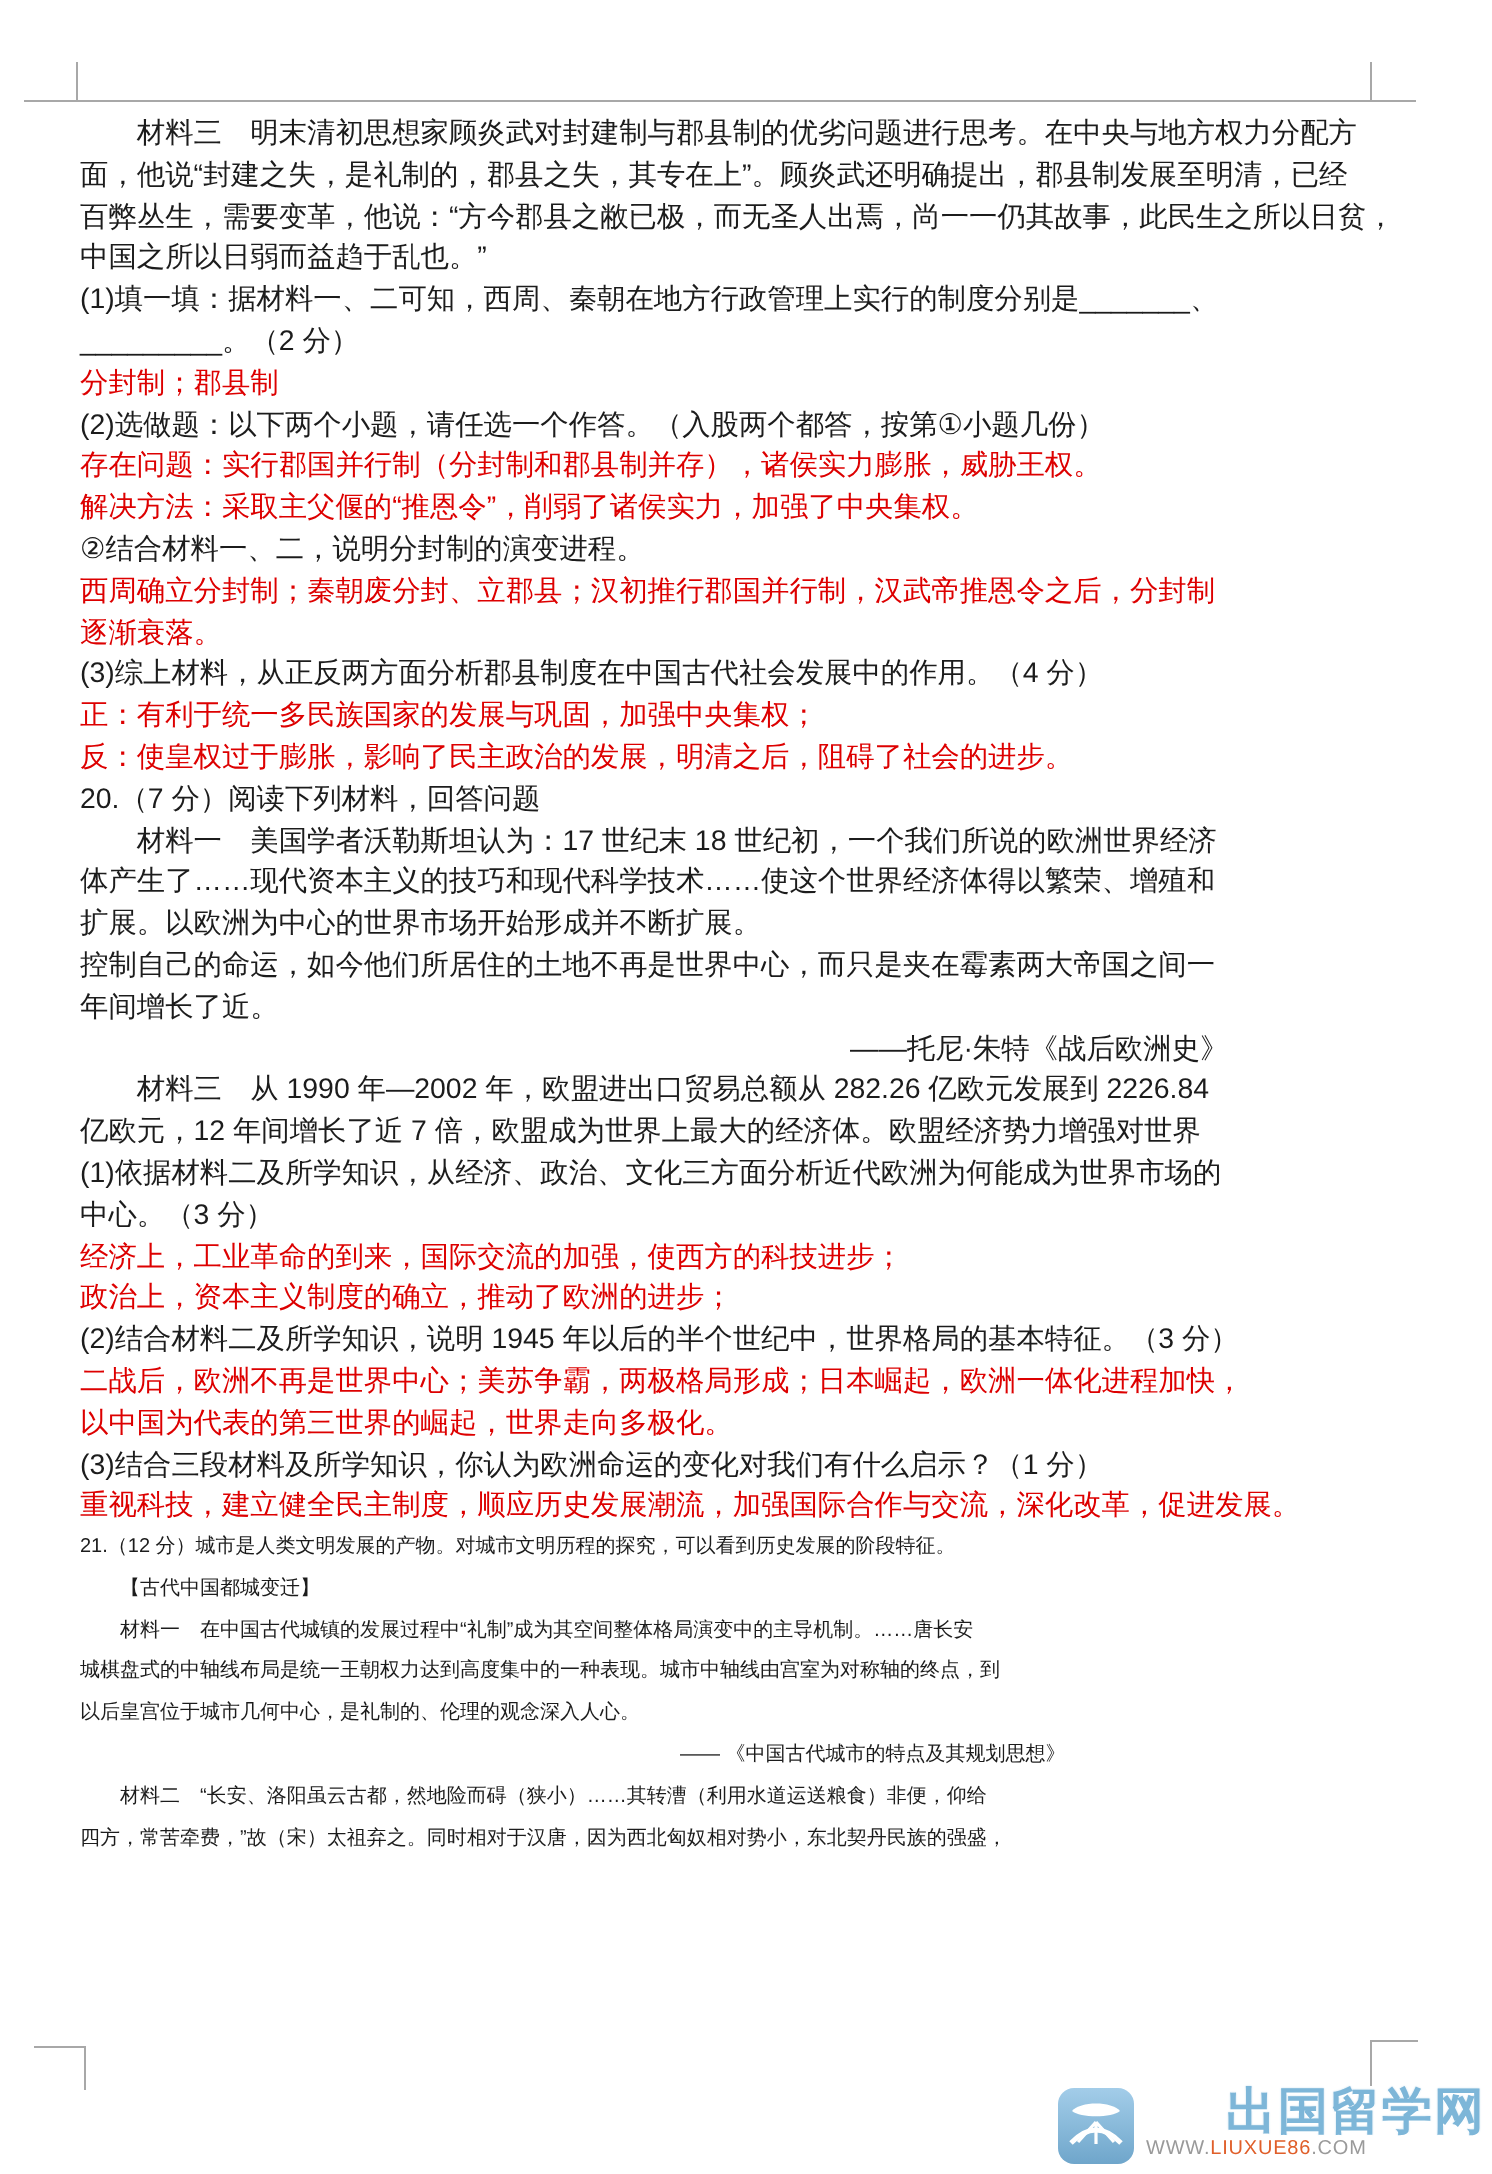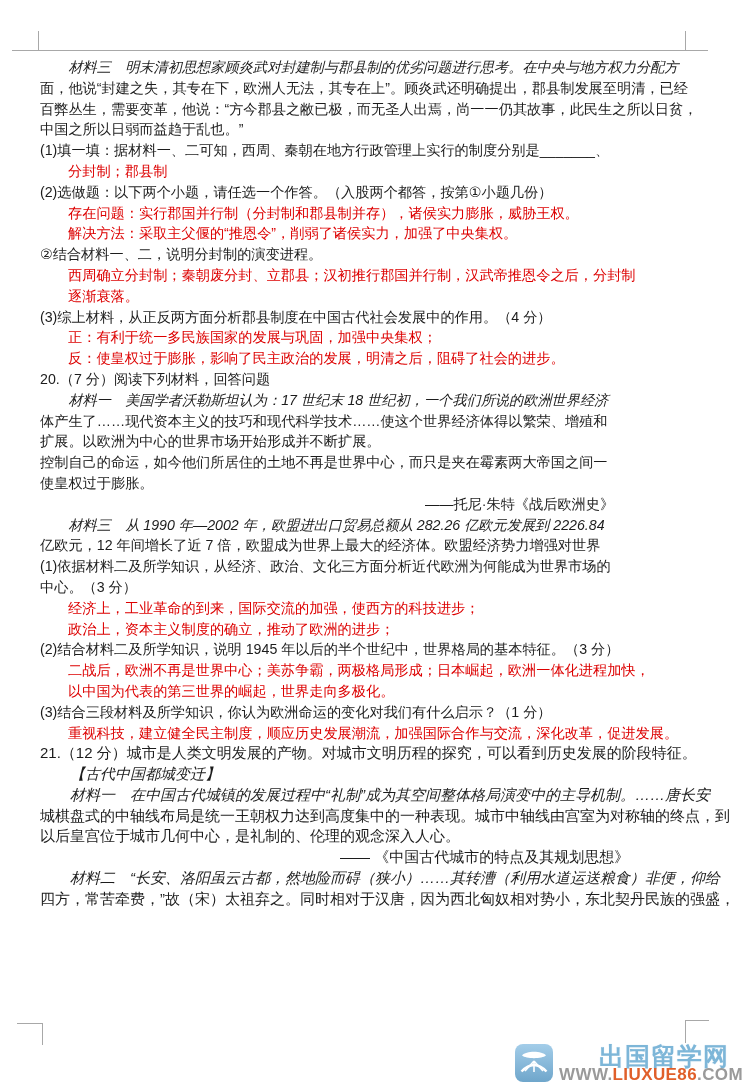--- a/index.html
+++ b/index.html
@@ -26,78 +26,79 @@
 
   
   .doc{
     position:absolute;left:40px;top:57px;width:672px;
     color:var(--ink);
     font-size:14.2px;
     line-height:20.8px;
     white-space:nowrap;
   }
   .line{height:20.8px;}
-  .line.red{color:var(--red);margin-left:28px;}
-  .line.indent{text-indent:2em;font-style:italic;}
-  .line.small{font-size:15px;}
+  .line.red{color:var(--red);}
+  .line.indent{text-indent:2em;}
+  .line.small{font-size:10px;}
   .line.quote1{padding-left:385px;}
   .line.quote2{padding-left:300px;}
 
   
   .watermark{
     position:absolute;right:3px;bottom:4px;
     display:flex;align-items:center;gap:5px;
   }
   .wm-icon{width:40px;height:40px;flex:0 0 auto;}
   .wm-text{display:flex;flex-direction:column;align-items:flex-start;}
   .wm-name{
     font-size:25px;font-weight:700;letter-spacing:1px;
     color:var(--brand);line-height:24px;
     text-shadow:0 1px 0 #ffffff, 0 0 1px #bcd9ec;
     margin-left:40px;
   }
   .wm-url{
-    font-size:17px;font-weight:700;letter-spacing:0.4px;
+    font-size:10px;font-weight:400;letter-spacing:0.4px;
     color:var(--url-gray);line-height:14px;
   }
   .wm-url .accent{color:var(--url-accent);}
 </style>
 </head>
 <body>
 
 <div class="mark m-top-line"></div>
 <div class="mark m-top-tick-l"></div>
 <div class="mark m-top-tick-r"></div>
 <div class="mark m-bl-h"></div>
 <div class="mark m-bl-v"></div>
 <div class="mark m-br-h"></div>
 <div class="mark m-br-v"></div>
 
 <div class="doc" id="doc">
     <div class="line indent">材料三　明末清初思想家顾炎武对封建制与郡县制的优劣问题进行思考。在中央与地方权力分配方</div>
-    <div class="line">面，他说“封建之失，其专在下，欧洲人无法，其专在上”。顾炎武还明确提出，郡县制发展至明清，已经</div>
+    <div class="line">面，他说“封建之失，是礼制的，郡县之失，其专在上”。顾炎武还明确提出，郡县制发展至明清，已经</div>
     <div class="line">百弊丛生，需要变革，他说：“方今郡县之敝已极，而无圣人出焉，尚一一仍其故事，此民生之所以日贫，</div>
     <div class="line">中国之所以日弱而益趋于乱也。”</div>
     <div class="line">(1)填一填：据材料一、二可知，西周、秦朝在地方行政管理上实行的制度分别是_______、</div>
+    <div class="line">_________。（2 分）</div>
     <div class="line red">分封制；郡县制</div>
     <div class="line">(2)选做题：以下两个小题，请任选一个作答。（入股两个都答，按第①小题几份）</div>
     <div class="line red">存在问题：实行郡国并行制（分封制和郡县制并存），诸侯实力膨胀，威胁王权。</div>
     <div class="line red">解决方法：采取主父偃的“推恩令”，削弱了诸侯实力，加强了中央集权。</div>
     <div class="line">②结合材料一、二，说明分封制的演变进程。</div>
     <div class="line red">西周确立分封制；秦朝废分封、立郡县；汉初推行郡国并行制，汉武帝推恩令之后，分封制</div>
     <div class="line red">逐渐衰落。</div>
     <div class="line">(3)综上材料，从正反两方面分析郡县制度在中国古代社会发展中的作用。（4 分）</div>
     <div class="line red">正：有利于统一多民族国家的发展与巩固，加强中央集权；</div>
     <div class="line red">反：使皇权过于膨胀，影响了民主政治的发展，明清之后，阻碍了社会的进步。</div>
     <div class="line">20.（7 分）阅读下列材料，回答问题</div>
     <div class="line indent">材料一　美国学者沃勒斯坦认为：17 世纪末 18 世纪初，一个我们所说的欧洲世界经济</div>
     <div class="line">体产生了……现代资本主义的技巧和现代科学技术……使这个世界经济体得以繁荣、增殖和</div>
     <div class="line">扩展。以欧洲为中心的世界市场开始形成并不断扩展。</div>
     <div class="line">控制自己的命运，如今他们所居住的土地不再是世界中心，而只是夹在霉素两大帝国之间一</div>
-    <div class="line">使皇权过于膨胀。</div>
+    <div class="line">年间增长了近。</div>
     <div class="line quote1">——托尼·朱特《战后欧洲史》</div>
     <div class="line indent">材料三　从 1990 年—2002 年，欧盟进出口贸易总额从 282.26 亿欧元发展到 2226.84</div>
     <div class="line">亿欧元，12 年间增长了近 7 倍，欧盟成为世界上最大的经济体。欧盟经济势力增强对世界</div>
     <div class="line">(1)依据材料二及所学知识，从经济、政治、文化三方面分析近代欧洲为何能成为世界市场的</div>
     <div class="line">中心。（3 分）</div>
     <div class="line red">经济上，工业革命的到来，国际交流的加强，使西方的科技进步；</div>
     <div class="line red">政治上，资本主义制度的确立，推动了欧洲的进步；</div>
     <div class="line">(2)结合材料二及所学知识，说明 1945 年以后的半个世纪中，世界格局的基本特征。（3 分）</div>
     <div class="line red">二战后，欧洲不再是世界中心；美苏争霸，两极格局形成；日本崛起，欧洲一体化进程加快，</div>
     <div class="line red">以中国为代表的第三世界的崛起，世界走向多极化。</div>

